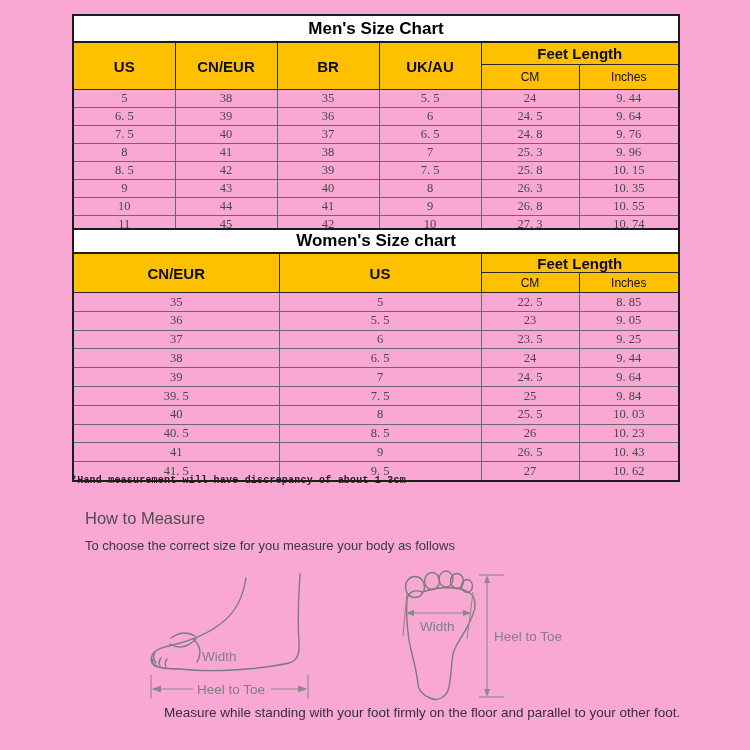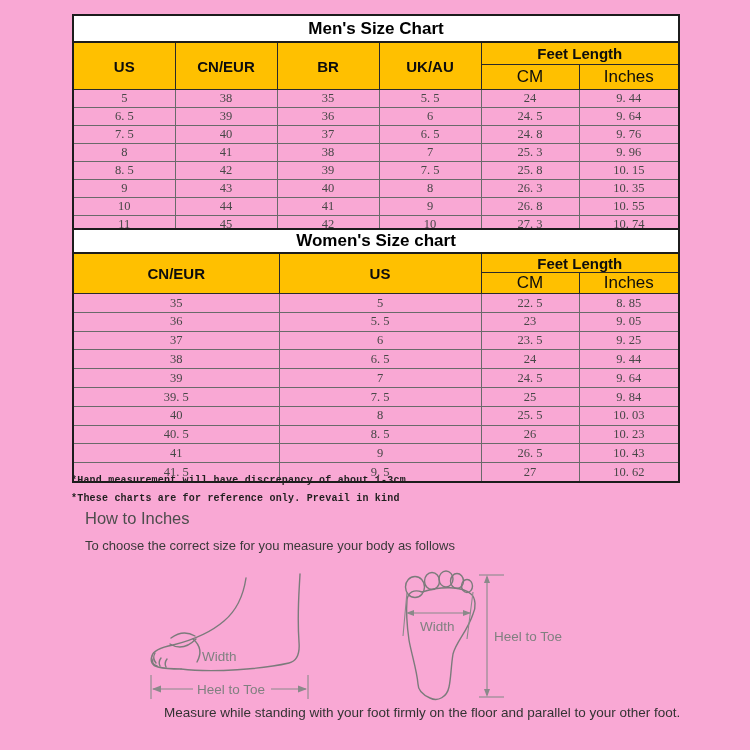--- a/index.html
+++ b/index.html
@@ -10,21 +10,21 @@
   table.tbl{position:absolute;left:72px;border-collapse:collapse;table-layout:fixed;
             width:606px;border:2px solid #1c1c1c;}
   table.tbl.mens{top:14px;}
   table.tbl.womens{top:228px;padding-left:14px;}
   .tbl th,.tbl td{padding:0;vertical-align:middle;text-align:center;overflow:hidden;white-space:nowrap;}
   .tbl th.title{background:#ffffff;border:1px solid #1c1c1c;border-bottom:2px solid #1c1c1c;
                 font-size:17px;font-weight:bold;color:#000;height:25px;}
   .womens th.title{height:22px;}
   .tbl tr.hd th{background:#FFC000;border:1px solid #2a2a2a;font-size:15px;font-weight:bold;
                 color:#0d0d0d;height:21px;}
-  .tbl tr.sub th{height:24px;font-weight:normal;font-size:17px;}
+  .tbl tr.sub th{height:24px;font-weight:normal;font-size:12px;}
   .womens tr.hd th{height:18px;}
   .womens tr.sub th{height:19px;}
   .tbl td{border:1px solid #6a6a6a;font-family:"Liberation Serif",serif;font-size:12.5px;
           color:#474747;height:17px;line-height:1;}
   .womens td{height:17.8px;}
 
   
   .notes{position:absolute;left:71px;top:472px;font-family:"Liberation Mono",monospace;
          font-weight:bold;font-size:10px;line-height:17.5px;color:#1f1f1f;letter-spacing:.2px;}
 
@@ -219,24 +219,23 @@
           <td>41. 5</td>
           <td>9. 5</td>
           <td>27</td>
           <td>10. 62</td>
         </tr>
       </tbody>
   </table>
 
   <div class="notes">
     <div>*Hand measurement will have discrepancy of about 1-3cm</div>
-    <div>*These charts are for reference only. Prevail in kind</div>
   </div>
 
-  <div class="howto-heading">How to Inches</div>
+  <div class="howto-heading">How to Measure</div>
   <div class="howto-intro">To choose the correct size for you measure your body as follows</div>
 
   <svg class="diagram foot-side" width="175" height="145" viewBox="0 0 175 145">
     <path class="outline" d="M 103,16 C 100,36 93,49 81,59 C 66,72 46,79 30,83 C 20,85 10,88 9,94"></path>
     <path class="outline" d="M 9,94 C 7,99 9,104 15,105 C 23,107 31,107 38,107"></path>
     <path class="outline" d="M 38,107 C 70,111 120,107 146,101 C 154,99 157,92 156,80 C 154,52 156,32 157,12"></path>
     <path class="outline" d="M 10,97 Q 8,102 14,104"></path>
     <path class="outline" d="M 12,91 Q 9,96 13,101"></path>
     <path class="outline" d="M 18,96 Q 15,100 17,104"></path>
     <path class="outline" d="M 24,97 Q 21,101 23,105"></path>

